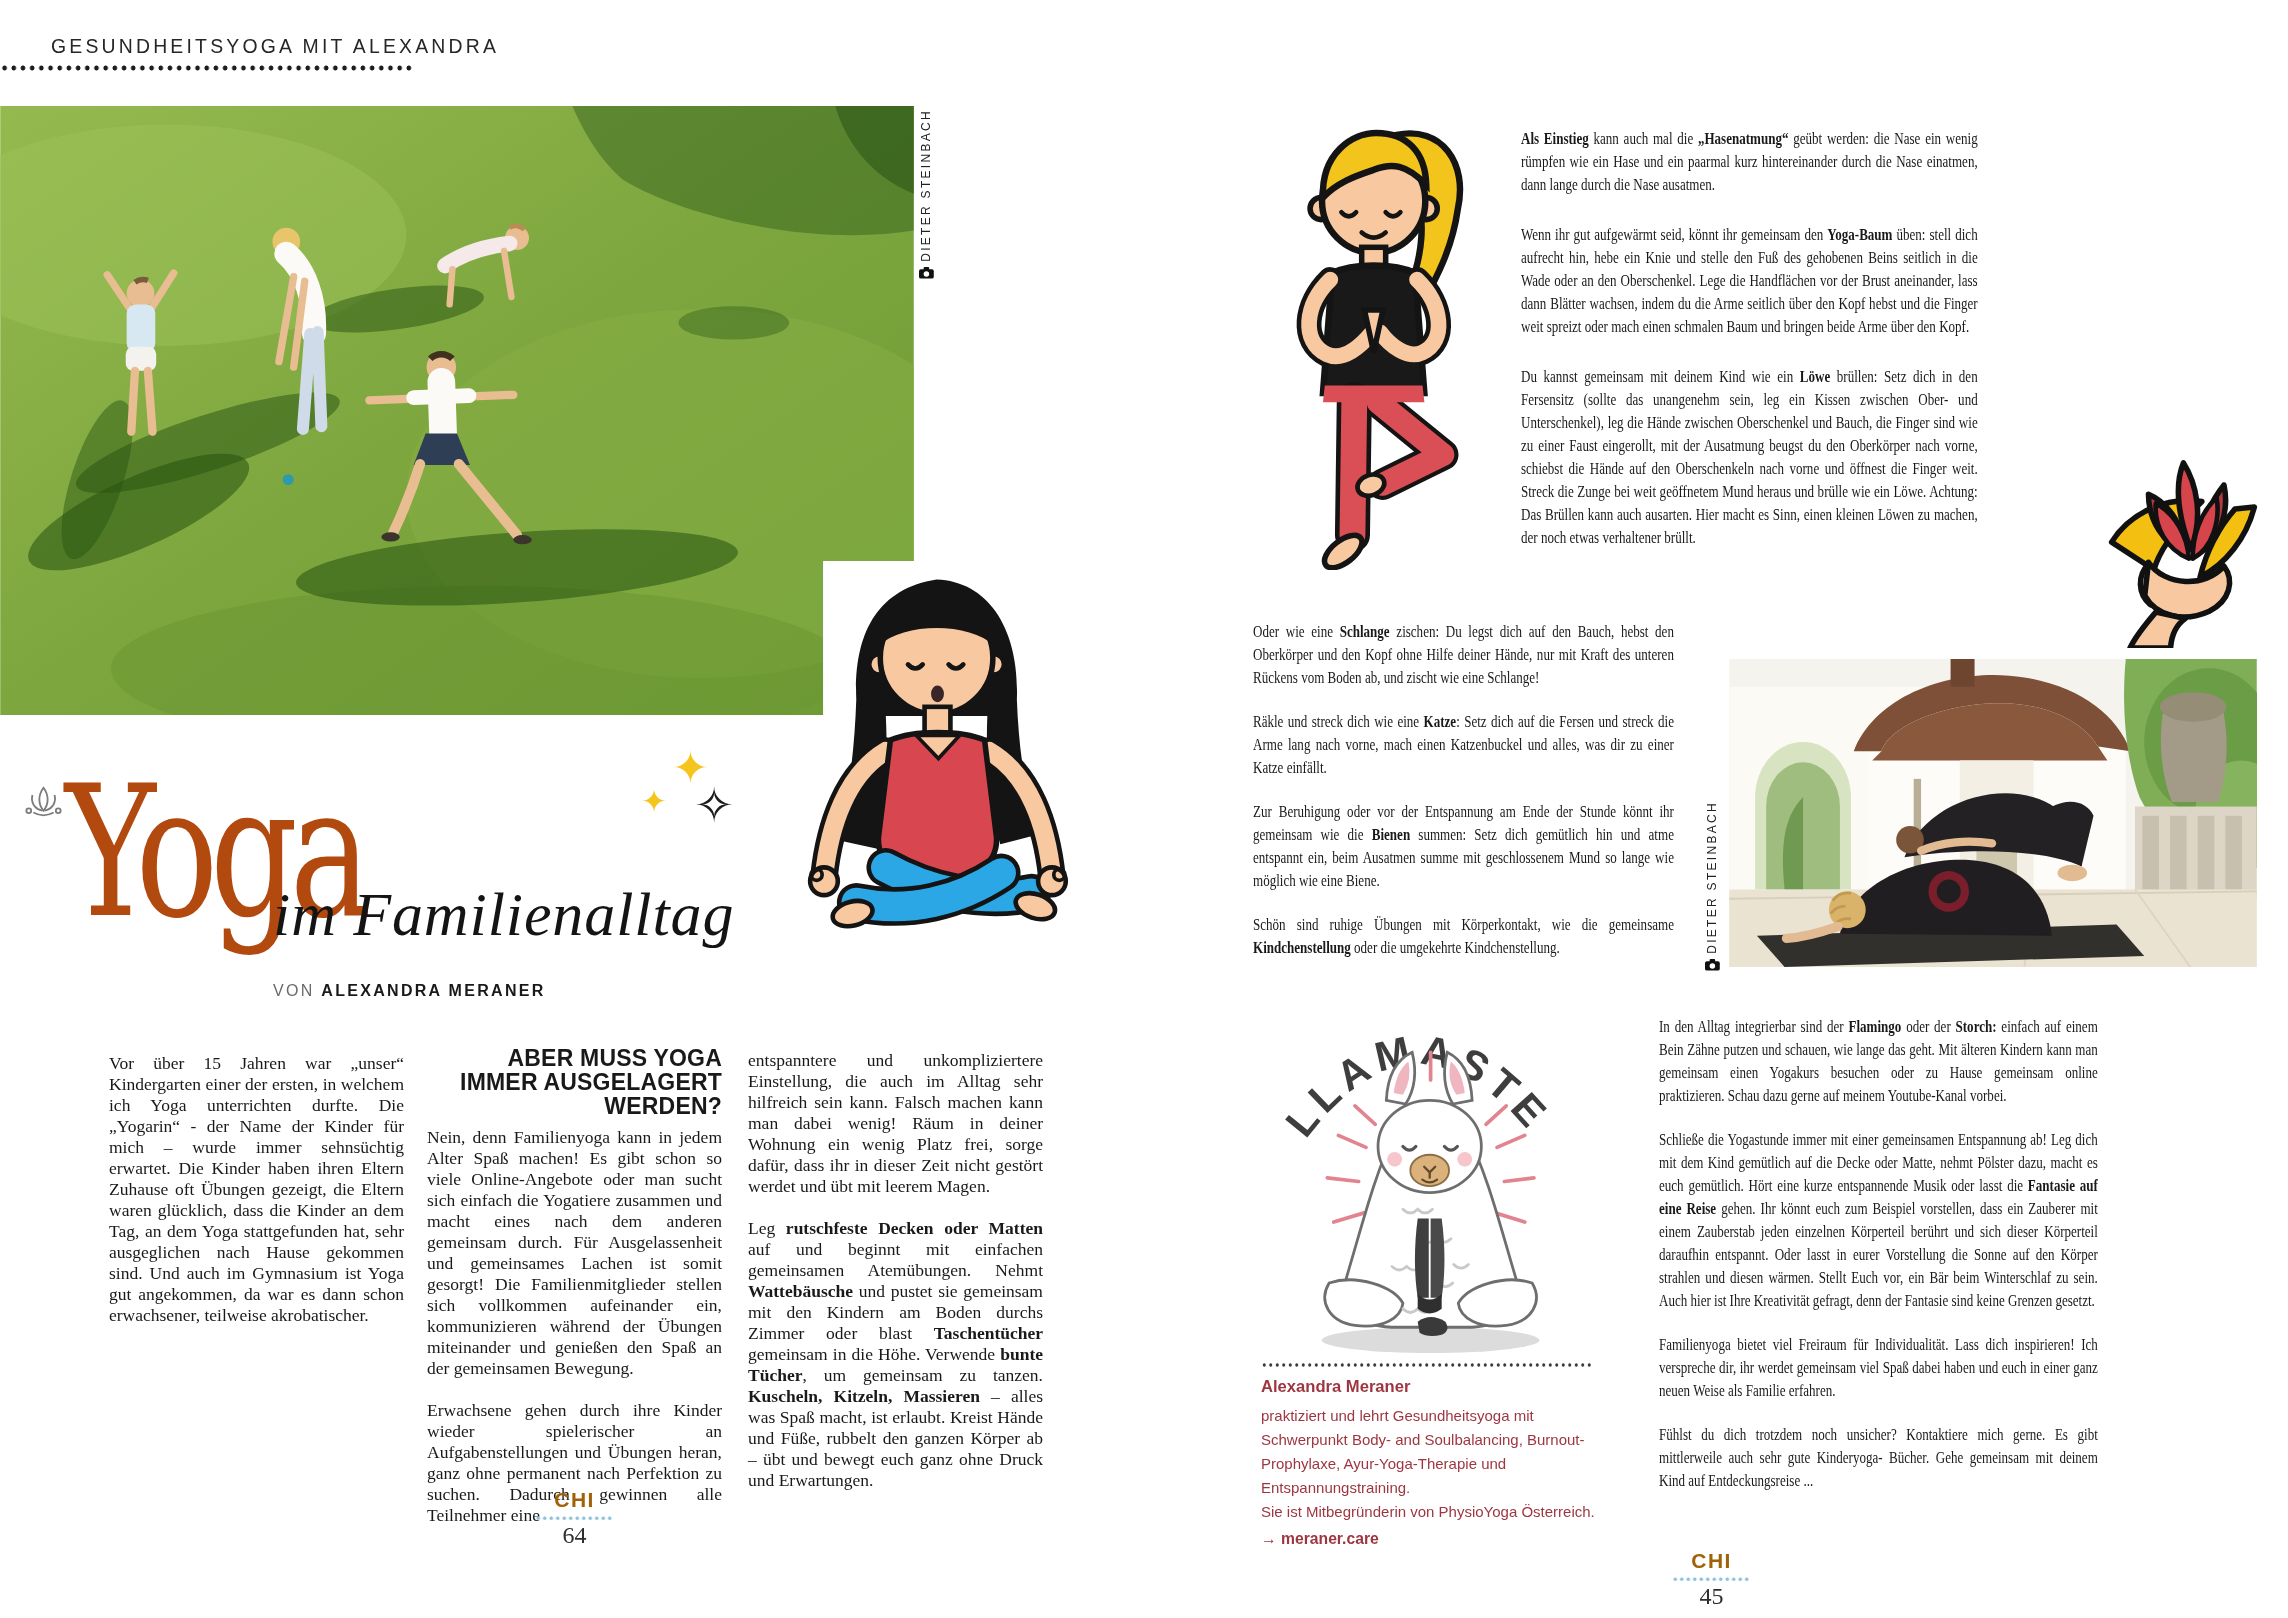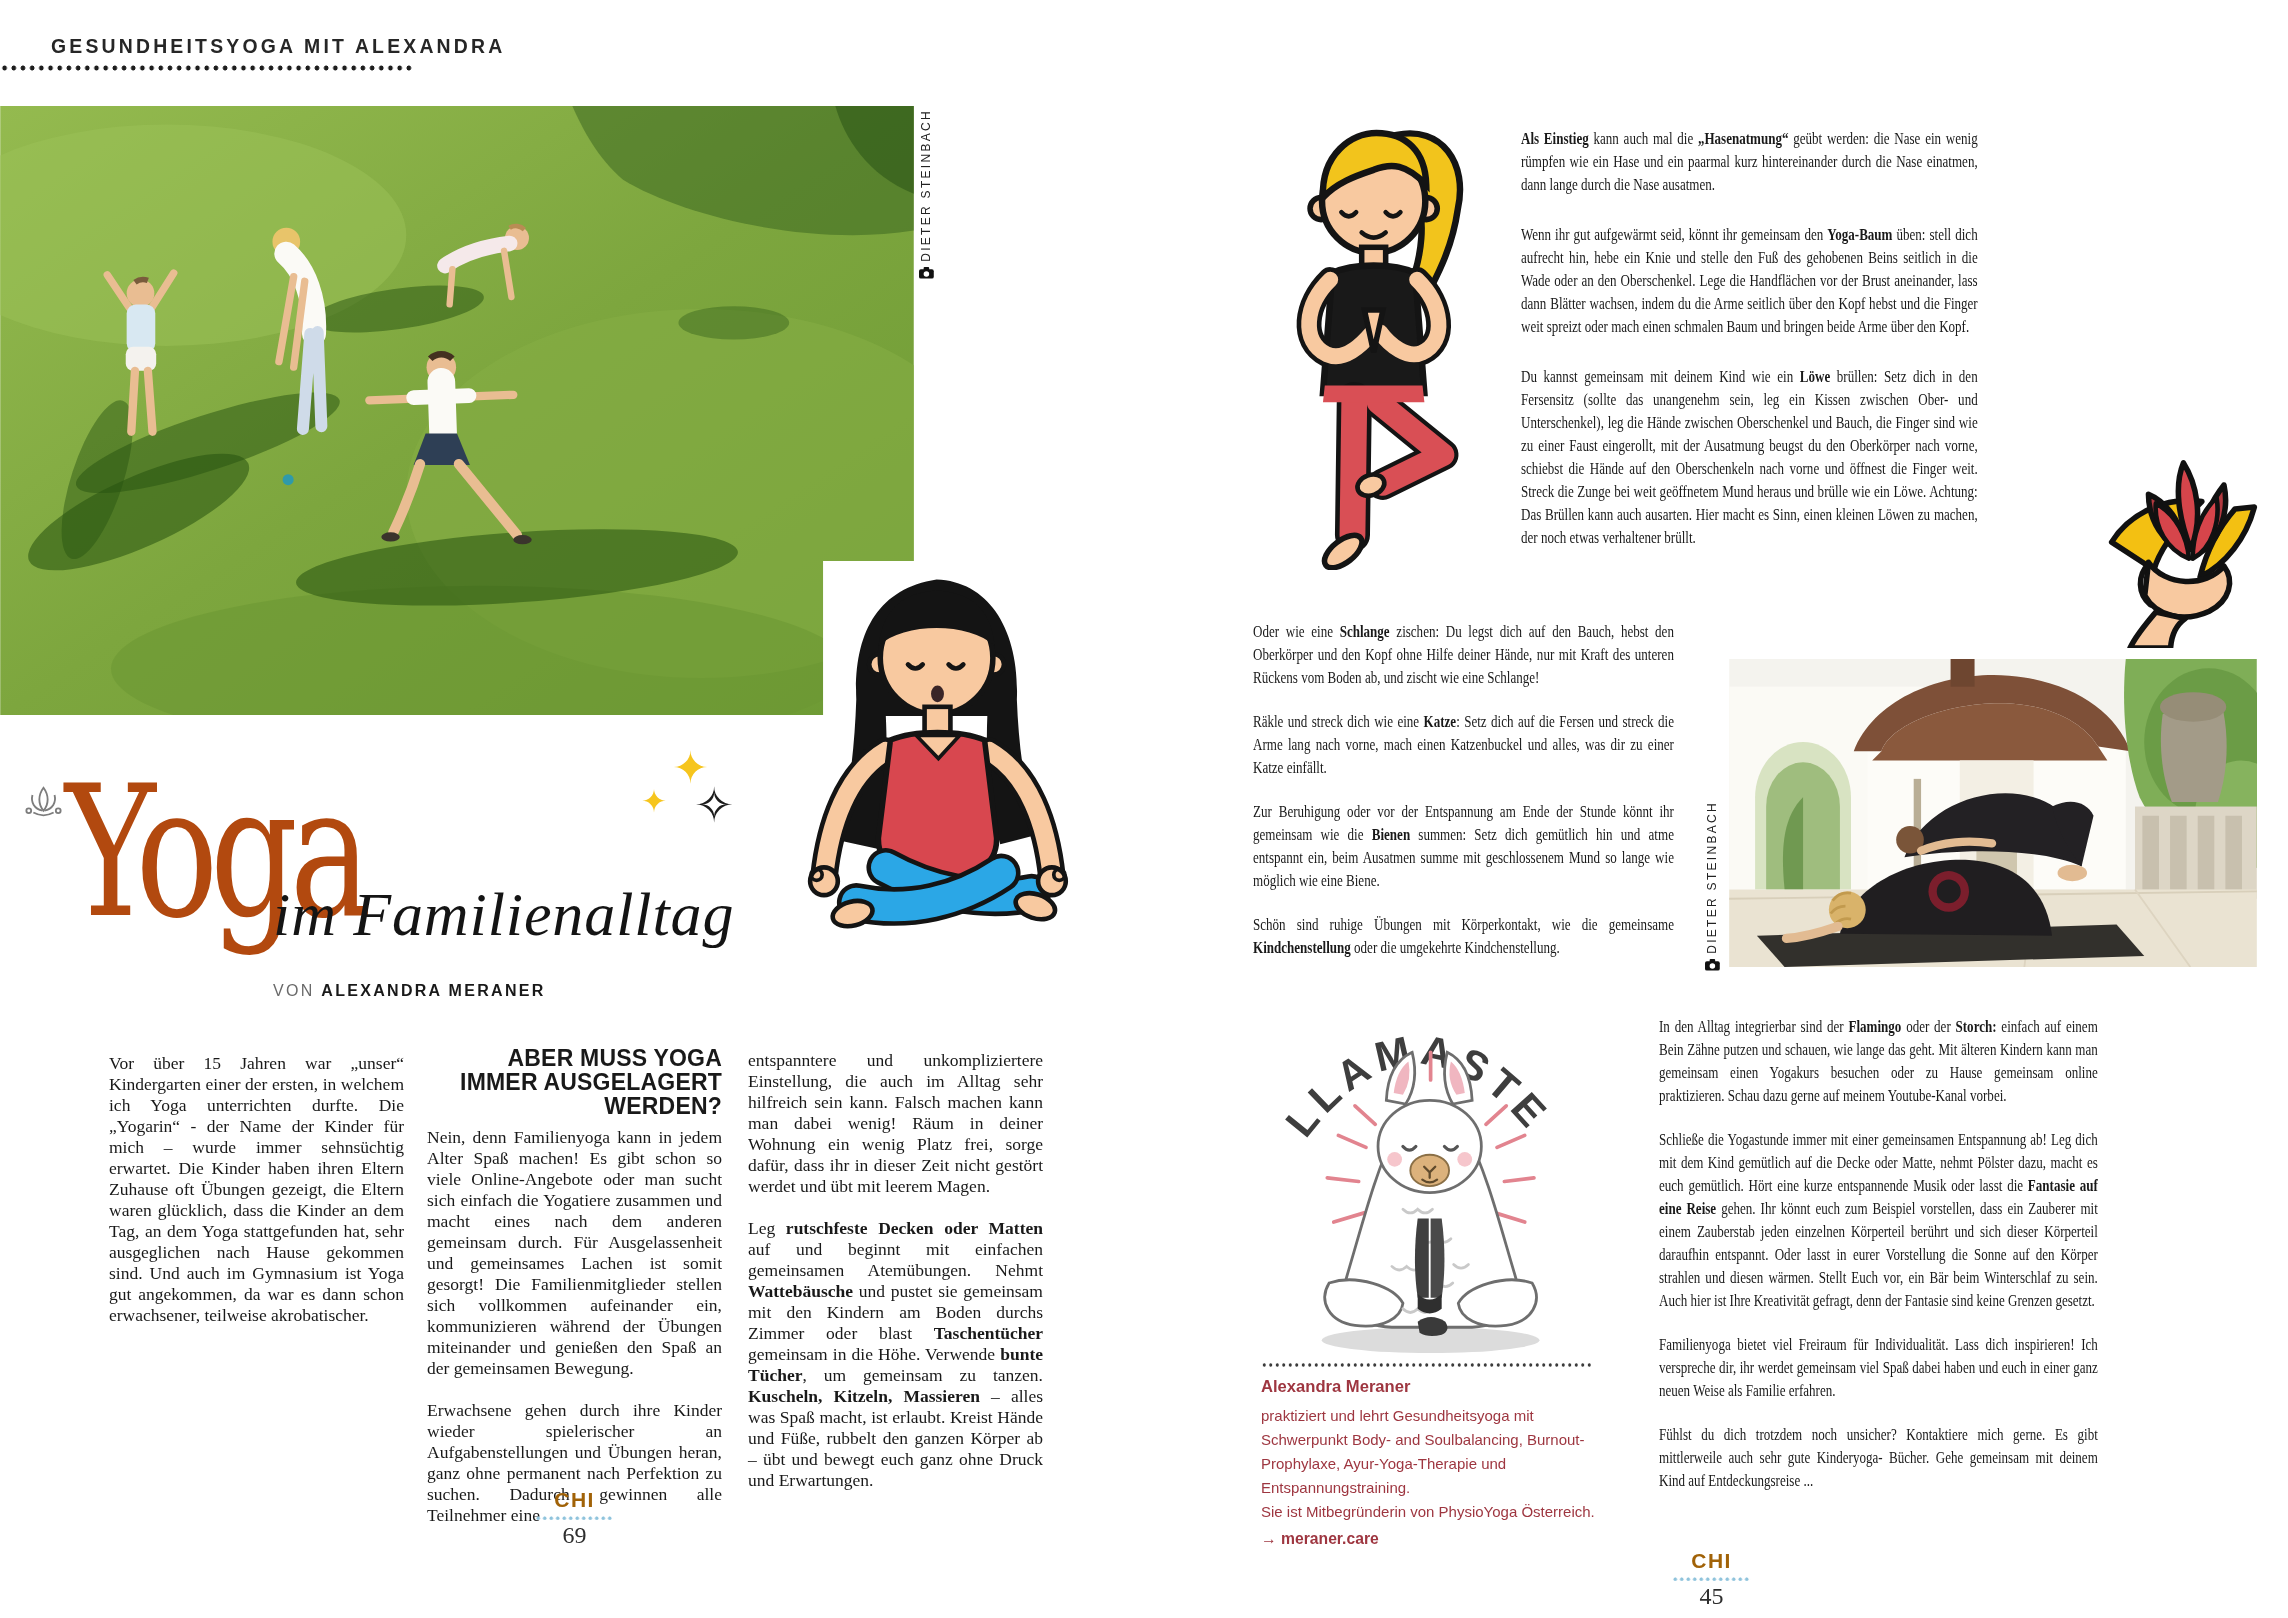--- a/index.html
+++ b/index.html
@@ -1,21 +1,21 @@
 <!DOCTYPE html>
 <html lang="de" style="font-size:14.8px"><head>
 <meta charset="utf-8">
 <style>
   html,body{margin:0;padding:0;background:#e8e8e8;}
   #spread{position:relative;width:2289px;height:1619px;background:#ffffff;overflow:hidden;
           font-family:"Liberation Serif",serif;color:#191919;}
   .abs{position:absolute;}
 
   
-  .kicker{left:51px;top:35px;font-family:"Liberation Sans",sans-serif;font-weight:bold;
+  .kicker{left:51px;top:35px;font-family:"Liberation Sans",sans-serif;font-weight:normal;
           font-size:19.4px;letter-spacing:3.2px;color:#262626;}
   .kicker-dots{left:0;top:65px;width:415px;height:5.5px;
         background-image:radial-gradient(circle,#1d1d1d 2px,transparent 2.6px);
         background-size:9.2px 5.5px;background-repeat:repeat-x;}
 
   
   .vcredit{display:flex;flex-direction:column;align-items:center;
            font-family:"Liberation Sans",sans-serif;font-size:12px;letter-spacing:2.3px;color:#222;}
   .vcredit .vtxt{writing-mode:vertical-rl;transform:rotate(180deg);white-space:nowrap;}
   .vcredit svg{margin-top:5.5px;}
@@ -214,21 +214,21 @@
     <p>Erwachsene gehen durch ihre Kinder wieder spielerischer an Aufgabenstellungen und Übungen heran, ganz ohne permanent nach Perfektion zu suchen. Dadurch gewinnen alle Teilnehmer eine</p>
   </div>
   <div class="abs lcol col3">
     <p>entspanntere und unkompliziertere Einstellung, die auch im Alltag sehr hilfreich sein kann. Falsch machen kann man dabei wenig! Räum in deiner Wohnung ein wenig Platz frei, sorge dafür, dass ihr in dieser Zeit nicht gestört werdet und übt mit leerem Magen.</p>
     <p>Leg <b>rutschfeste Decken oder Matten</b> auf und beginnt mit einfachen gemeinsamen Atemübungen. Nehmt <b>Wattebäusche</b> und pustet sie gemeinsam mit den Kindern am Boden durchs Zimmer oder blast <b>Taschentücher</b> gemeinsam in die Höhe. Verwende <b>bunte Tücher</b>, um gemeinsam zu tanzen. <b>Kuscheln, Kitzeln, Massieren</b> – alles was Spaß macht, ist erlaubt. Kreist Hände und Füße, rubbelt den ganzen Körper ab – übt und bewegt euch ganz ohne Druck und Erwartungen.</p>
   </div>
 
   <div class="abs pfoot foot-left">
     <div class="brand">CHI</div>
     <div class="bdots"></div>
-    <div class="pnum">69</div>
+    <div class="pnum">64</div>
   </div>
 
   <svg class="abs" style="left:1286px;top:109px" width="203" height="461" viewBox="0 0 220 500">
     <path d="M120,28 C168,18 198,58 186,110 C180,152 162,185 150,207 L133,196 C148,160 152,120 140,88 Z" fill="#f2c41c" stroke="#141414" stroke-width="7"></path>
     <circle cx="38" cy="108" r="12" fill="#f8c9a0" stroke="#141414" stroke-width="6"></circle>
     <circle cx="152" cy="108" r="12" fill="#f8c9a0" stroke="#141414" stroke-width="6"></circle>
     <circle cx="95" cy="100" r="56" fill="#f8c9a0" stroke="#141414" stroke-width="7"></circle>
     <path d="M40,96 C38,48 72,26 98,26 C130,26 151,46 152,82 C130,60 115,58 95,66 C74,73 55,80 40,96 Z" fill="#f2c41c" stroke="#141414" stroke-width="7"></path>
     <path d="M60,112 Q68,121 76,112 M108,112 Q116,121 124,112" stroke="#141414" stroke-width="5" fill="none" stroke-linecap="round"></path>
     <path d="M82,134 Q95,145 108,134" stroke="#141414" stroke-width="5" fill="none" stroke-linecap="round"></path>

